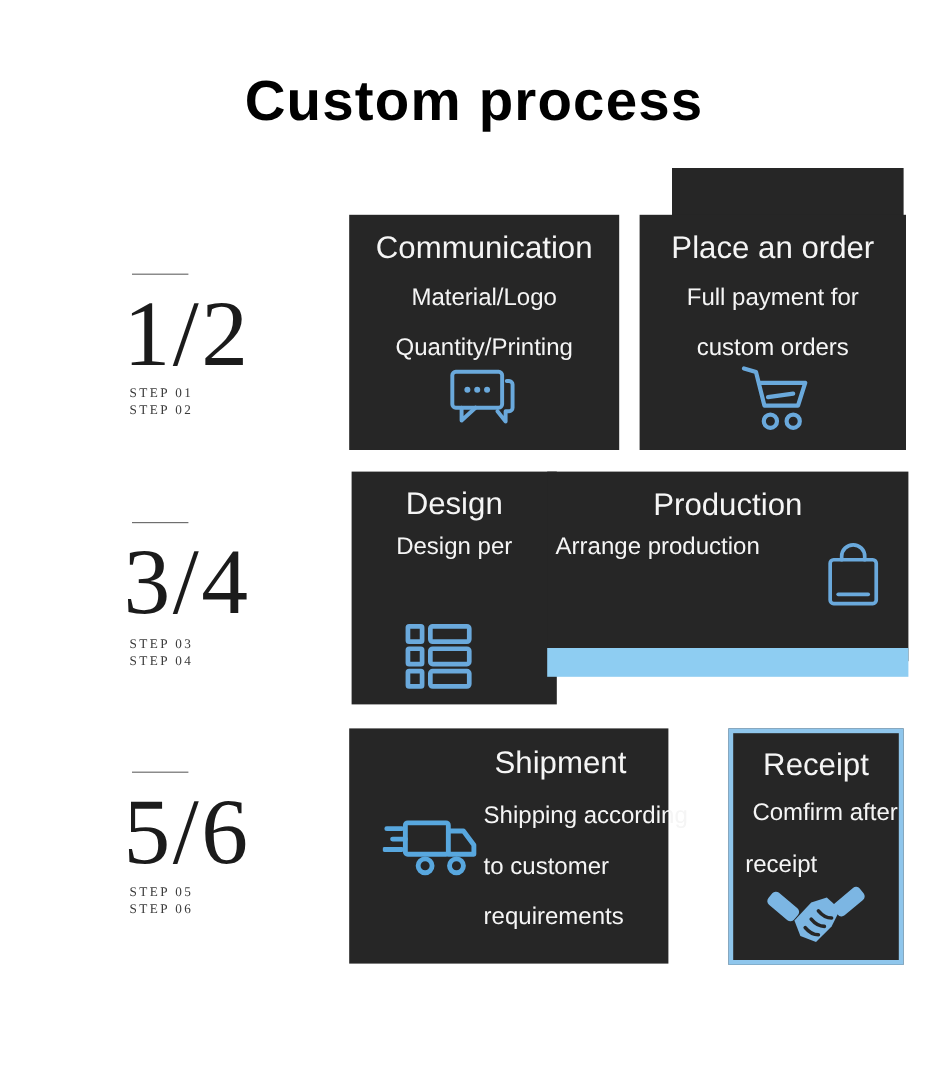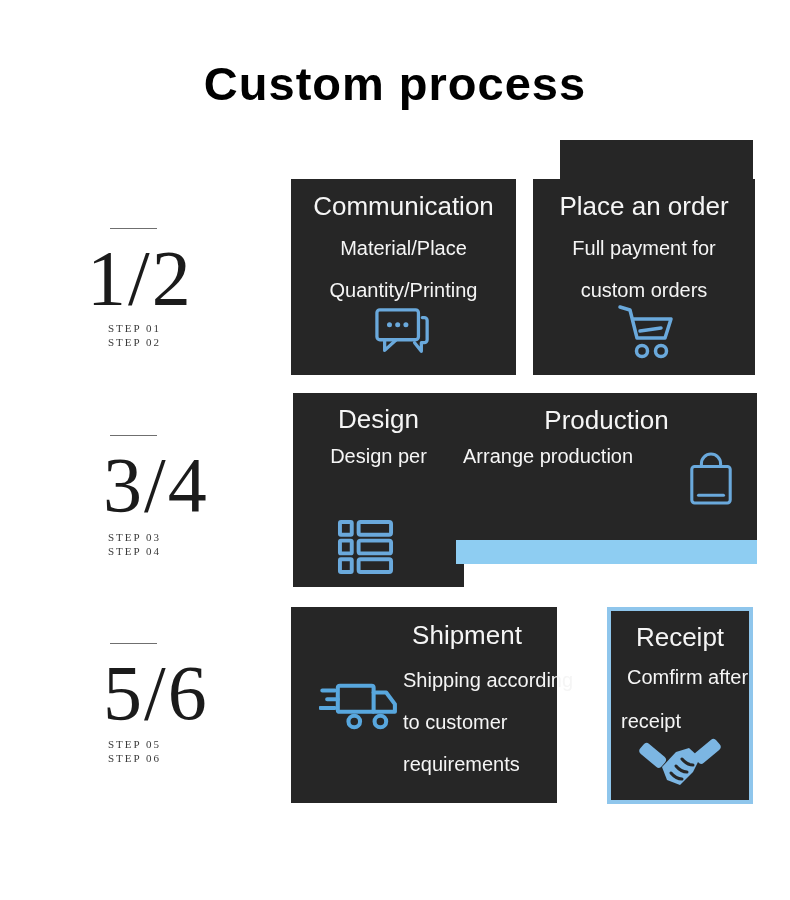--- a/index.html
+++ b/index.html
@@ -26,42 +26,42 @@
 </style>
 </head>
 <body>
 
 <div class="page">
 
   <div class="title">Custom process</div>
 
   <div>
     <div class="step-rule" style="left:110px;top:228px;"></div>
-    <div class="step-number" style="left:87px;top:239px;">1/2</div>
+    <div class="step-number" style="left:103px;top:239px;">1/2</div>
     <div class="step-label" style="left:108px;top:322px;">STEP 01</div>
     <div class="step-label" style="left:108px;top:336px;">STEP 02</div>
   </div>
 
   <div>
     <div class="step-rule" style="left:110px;top:435px;"></div>
     <div class="step-number" style="left:103px;top:446px;">3/4</div>
     <div class="step-label" style="left:108px;top:531px;">STEP 03</div>
     <div class="step-label" style="left:108px;top:545px;">STEP 04</div>
   </div>
 
   <div>
     <div class="step-rule" style="left:110px;top:643px;"></div>
     <div class="step-number" style="left:103px;top:654px;">5/6</div>
     <div class="step-label" style="left:108px;top:738px;">STEP 05</div>
     <div class="step-label" style="left:108px;top:752px;">STEP 06</div>
   </div>
 
   <div class="card" style="left:291px;top:179px;width:225px;height:196px;">
     <div class="ct" style="top:12px;">Communication</div>
-    <div class="cl center" style="top:58px;">Material/Place</div>
+    <div class="cl center" style="top:58px;">Material/Logo</div>
     <div class="cl center" style="top:100px;">Quantity/Printing</div>
     <span class="icon" style="left:81px;top:126px;">
       <svg width="62" height="56" viewBox="0 0 64 58" fill="none" stroke="currentColor" stroke-width="3.4" stroke-linejoin="round" stroke-linecap="round">
         <path d="M52 13 h2 a3 3 0 0 1 3 3 v20 a3 3 0 0 1 -3 3 h-3 v9 l-7 -9"></path>
         <rect x="5" y="5" width="43" height="31" rx="3"></rect>
         <path d="M13 36 v11 l12 -11"></path>
         <circle cx="18" cy="20.5" r="2.6" fill="currentColor" stroke="none"></circle>
         <circle cx="26.5" cy="20.5" r="2.6" fill="currentColor" stroke="none"></circle>
         <circle cx="35" cy="20.5" r="2.6" fill="currentColor" stroke="none"></circle>
       </svg>

